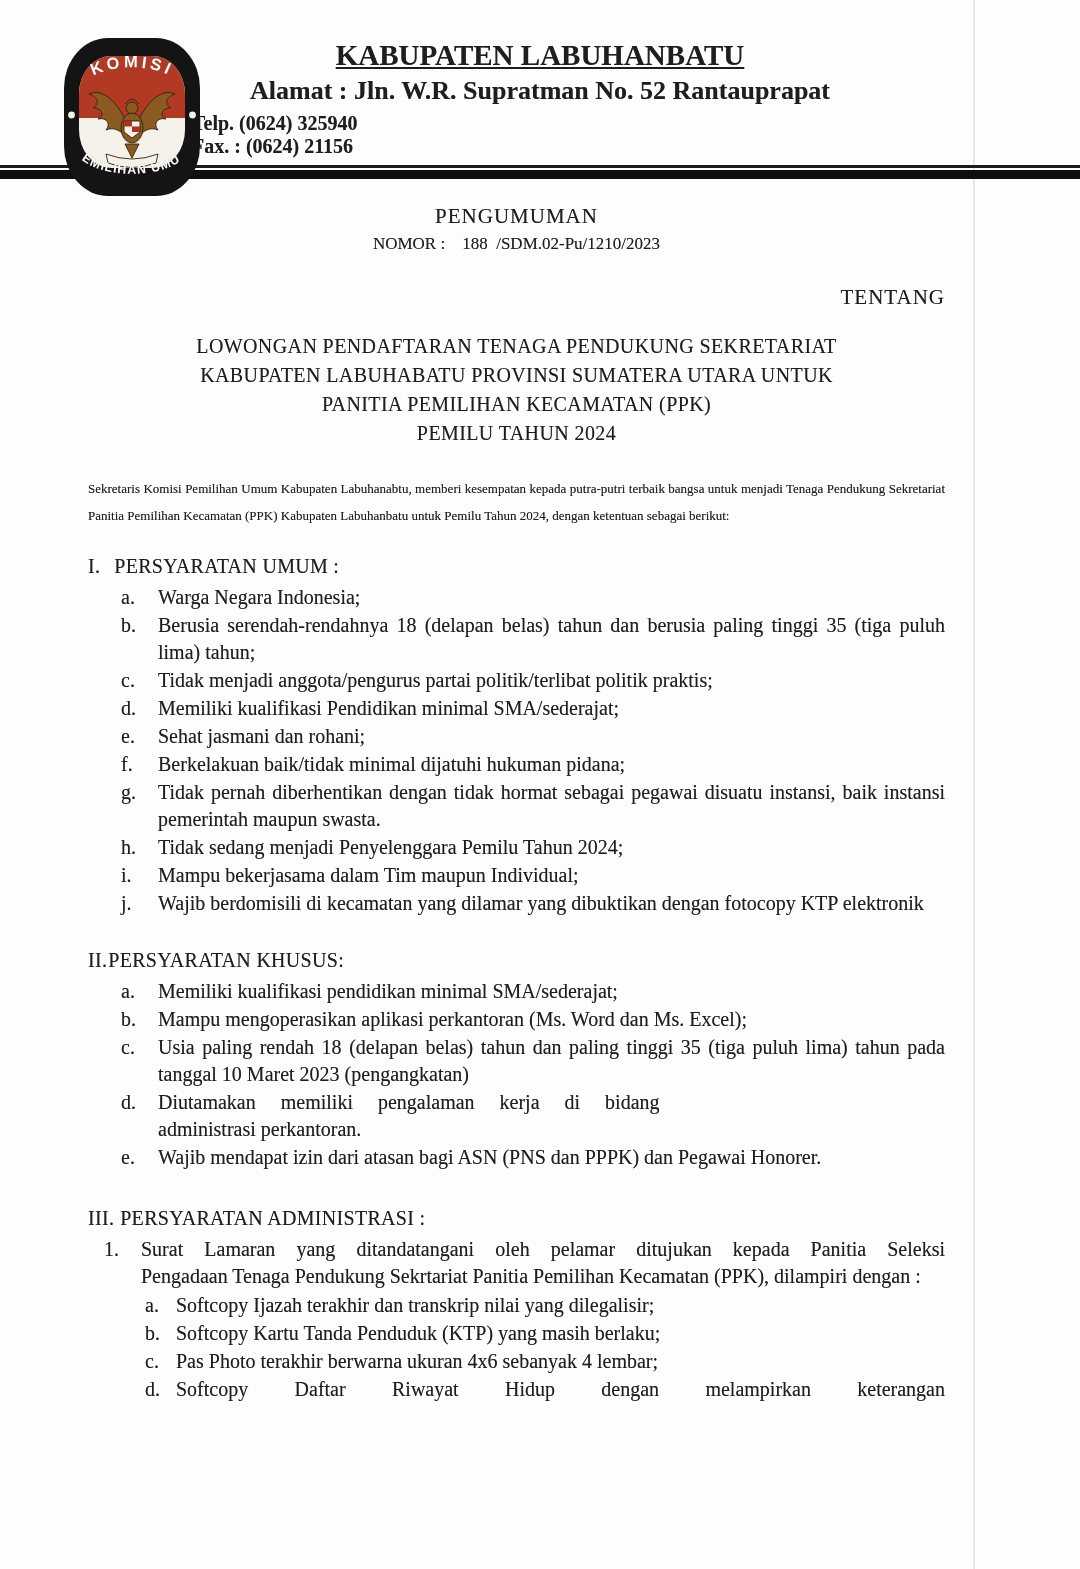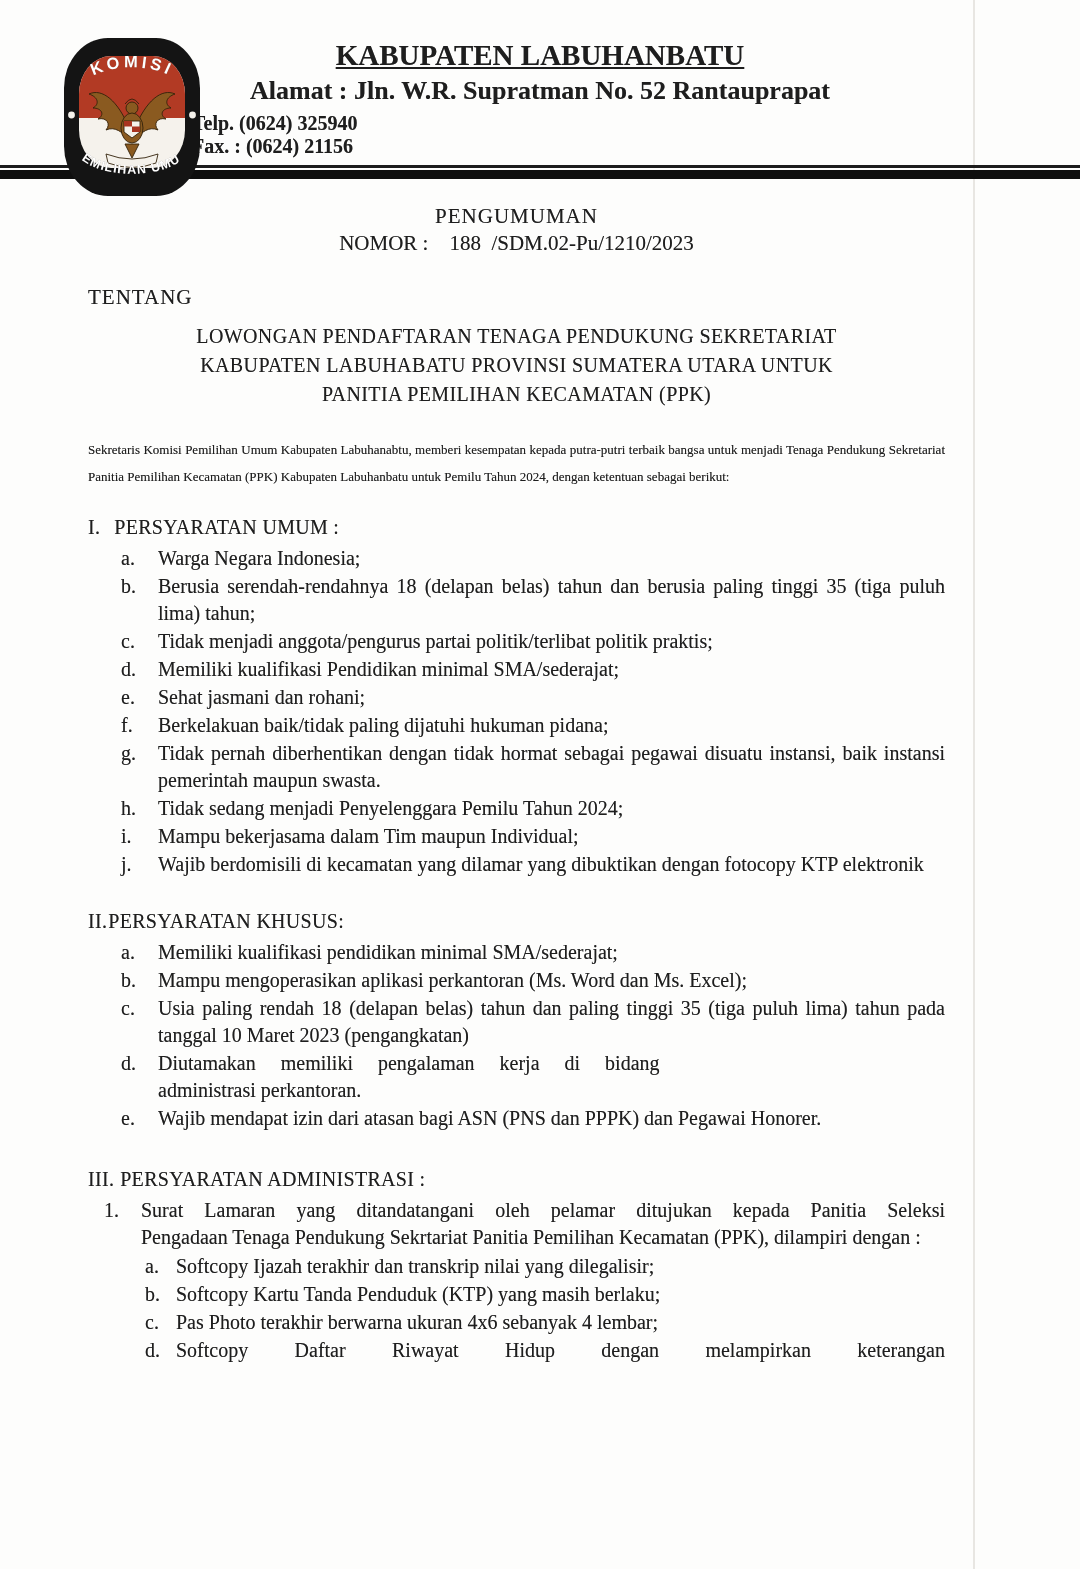--- a/index.html
+++ b/index.html
@@ -19,23 +19,23 @@
   .region    { text-align:center; font-weight:bold; font-size:29px; line-height:34px; margin-top:2px;text-decoration:underline; }
   .address   { text-align:center; font-weight:bold; font-size:26px; line-height:31px; margin-top:3px; }
   .tel-row   { display:flex; justify-content:space-between; padding:0 180px 0 192px;
                font-weight:bold; font-size:20px; margin-top:6px;flex-direction:column; }
   .rule-thin  { height:3px; background:#1c1c1c; margin-top:7px; }
   .rule-thick { height:9px; background:#0e0e0e; margin-top:2px; }
 
   
   .main { padding:0 135px 0 88px; }
   .doc-type   { text-align:center; font-size:21px; line-height:25px; margin-top:25px; letter-spacing:1px; }
-  .doc-number { text-align:center; font-size:21px; line-height:25px; margin-top:2px; }
-  .about      { text-align:left; font-size:21px; line-height:25px; margin-top:29px; letter-spacing:1px; }
-  .subject    { text-align:center; font-size:20px; line-height:29px; margin-top:12px; letter-spacing:.4px; }
+  .doc-number { text-align:center; font-size:17px; line-height:25px; margin-top:2px; }
+  .about      { text-align:right; font-size:21px; line-height:25px; margin-top:29px; letter-spacing:1px; }
+  .subject    { text-align:center; font-size:20px; line-height:29px; margin-top:22px; letter-spacing:.4px; }
   .intro      { margin-top:27px; font-size:13px; line-height:27px; text-align:justify; white-space:pre-line; }
 
   .section     { margin-top:24px; }
   .sec-1       { margin-top:30px; }
   .sec-2       { margin-top:34px; }
   .sec-heading { font-size:20px; line-height:27px; letter-spacing:.3px; }
   .sec-marker  { display:inline-block; }
   .sec-m0 { margin-right:14px; }
   .sec-m1 { margin-right:1px; }
   .sec-m2 { margin-right:6px; }
@@ -108,20 +108,21 @@
   </div>
 
   <div class="main">
     <div class="doc-type">PENGUMUMAN</div>
     <div class="doc-number">NOMOR :&nbsp;&nbsp;&nbsp; 188&nbsp; /SDM.02-Pu/1210/2023</div>
     <div class="about">TENTANG</div>
     <div class="subject">
         <div class="subject-line">LOWONGAN PENDAFTARAN TENAGA PENDUKUNG SEKRETARIAT</div>
         <div class="subject-line">KABUPATEN LABUHABATU PROVINSI SUMATERA UTARA UNTUK</div>
         <div class="subject-line">PANITIA PEMILIHAN KECAMATAN (PPK)</div>
+        <div class="subject-line">PEMILU TAHUN 2024</div>
       </div>
     <div class="intro">Sekretaris Komisi Pemilihan Umum Kabupaten Labuhanabtu, memberi kesempatan kepada putra-putri terbaik bangsa untuk menjadi Tenaga Pendukung Sekretariat Panitia Pemilihan Kecamatan (PPK) Kabupaten Labuhanbatu untuk Pemilu Tahun 2024, dengan ketentuan sebagai berikut:</div>
     <div id="sections-root">
         <div class="section sec-0">
           <div class="sec-heading"><span class="sec-marker sec-m0">I.</span><span class="sec-title">PERSYARATAN UMUM :</span></div>
           <div class="list">
             <div class="li">
               <span class="li-marker">a.</span>
               <div class="li-body">
                 <div class="li-text">Warga Negara Indonesia;</div>
@@ -147,21 +148,21 @@
             </div>
             <div class="li">
               <span class="li-marker">e.</span>
               <div class="li-body">
                 <div class="li-text">Sehat jasmani dan rohani;</div>
               </div>
             </div>
             <div class="li">
               <span class="li-marker">f.</span>
               <div class="li-body">
-                <div class="li-text">Berkelakuan baik/tidak paling dijatuhi hukuman pidana;</div>
+                <div class="li-text">Berkelakuan baik/tidak minimal dijatuhi hukuman pidana;</div>
               </div>
             </div>
             <div class="li">
               <span class="li-marker">g.</span>
               <div class="li-body">
                 <div class="li-text">Tidak pernah diberhentikan dengan tidak hormat sebagai pegawai disuatu instansi, baik instansi pemerintah maupun swasta.</div>
               </div>
             </div>
             <div class="li">
               <span class="li-marker">h.</span>

